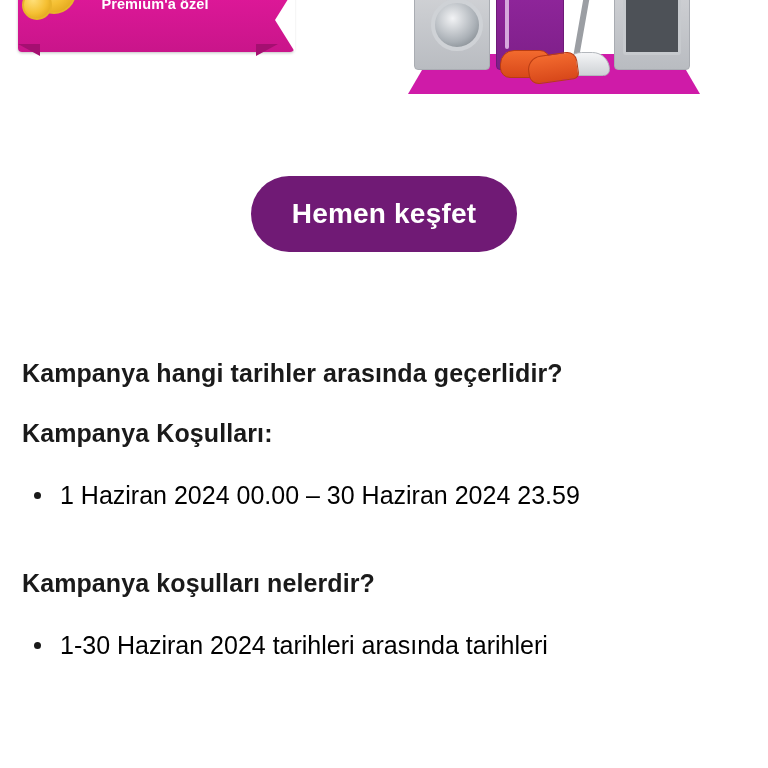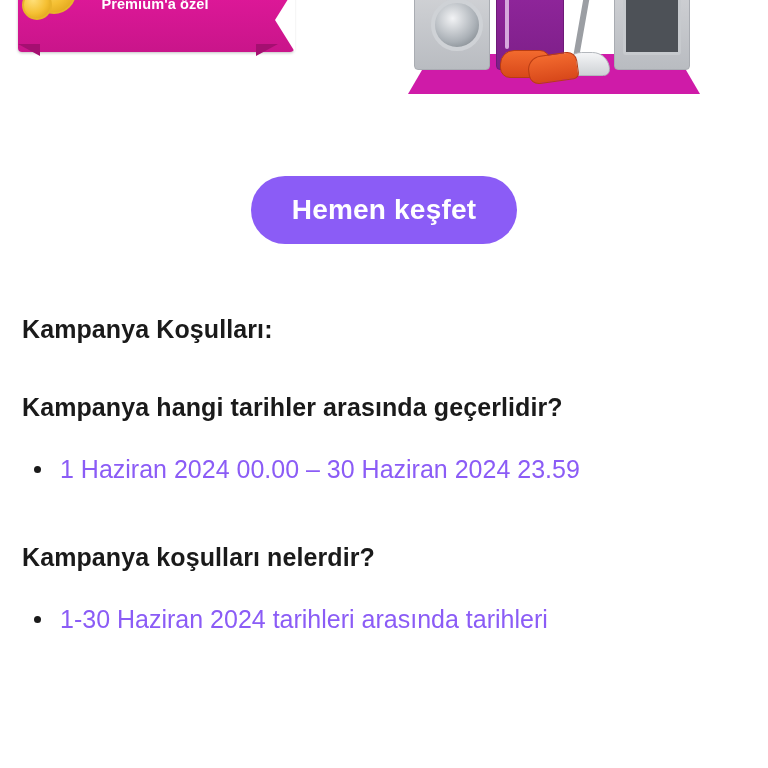--- a/index.html
+++ b/index.html
@@ -180,26 +180,26 @@
   
   .cta-wrap {
     position: absolute;
     left: 0;
     top: 176px;
     width: 768px;
     display: flex;
     justify-content: center;
   }
   .cta-button {
-    background: #8b5cf6;
+    background: #701a75;
     color: #ffffff;
     border: none;
     border-radius: 42px;
     width: 266px;
-    height: 68px;
+    height: 76px;
     font-family: "Liberation Sans", sans-serif;
     font-size: 28px;
     font-weight: bold;
     letter-spacing: .2px;
     cursor: pointer;
   }
 
   
   .content {
     position: absolute;
@@ -222,21 +222,21 @@
   ul.bullets {
     list-style: none;
     margin: 0;
     padding: 0;
   }
   ul.bullets li {
     position: relative;
     padding-left: 38px;
     font-size: 25px;
     line-height: 38px;
-    color: #8b5cf6;
+    color: #000000;
     margin-bottom: 6px;
   }
   ul.bullets li:before {
     content: "";
     position: absolute;
     left: 12px;
     top: 16px;
     width: 7px;
     height: 7px;
     border-radius: 50%;
@@ -272,23 +272,23 @@
   </div>
 
 </div>
 
 <div class="cta-wrap">
   <button class="cta-button">Hemen keşfet</button>
 </div>
 
 <div class="content">
 
+  <div class="h-block second">Kampanya hangi tarihler arasında geçerlidir?</div>
+
   <div class="h-block">Kampanya Koşulları:</div>
-
-  <div class="h-block second">Kampanya hangi tarihler arasında geçerlidir?</div>
 
   <ul class="bullets">
     <li>1 Haziran 2024 00.00 – 30 Haziran 2024 23.59</li>
   </ul>
 
   <div class="h-block third">Kampanya koşulları nelerdir?</div>
 
   <ul class="bullets">
     <li>1-30 Haziran 2024 tarihleri arasında tarihleri</li>
   </ul>

